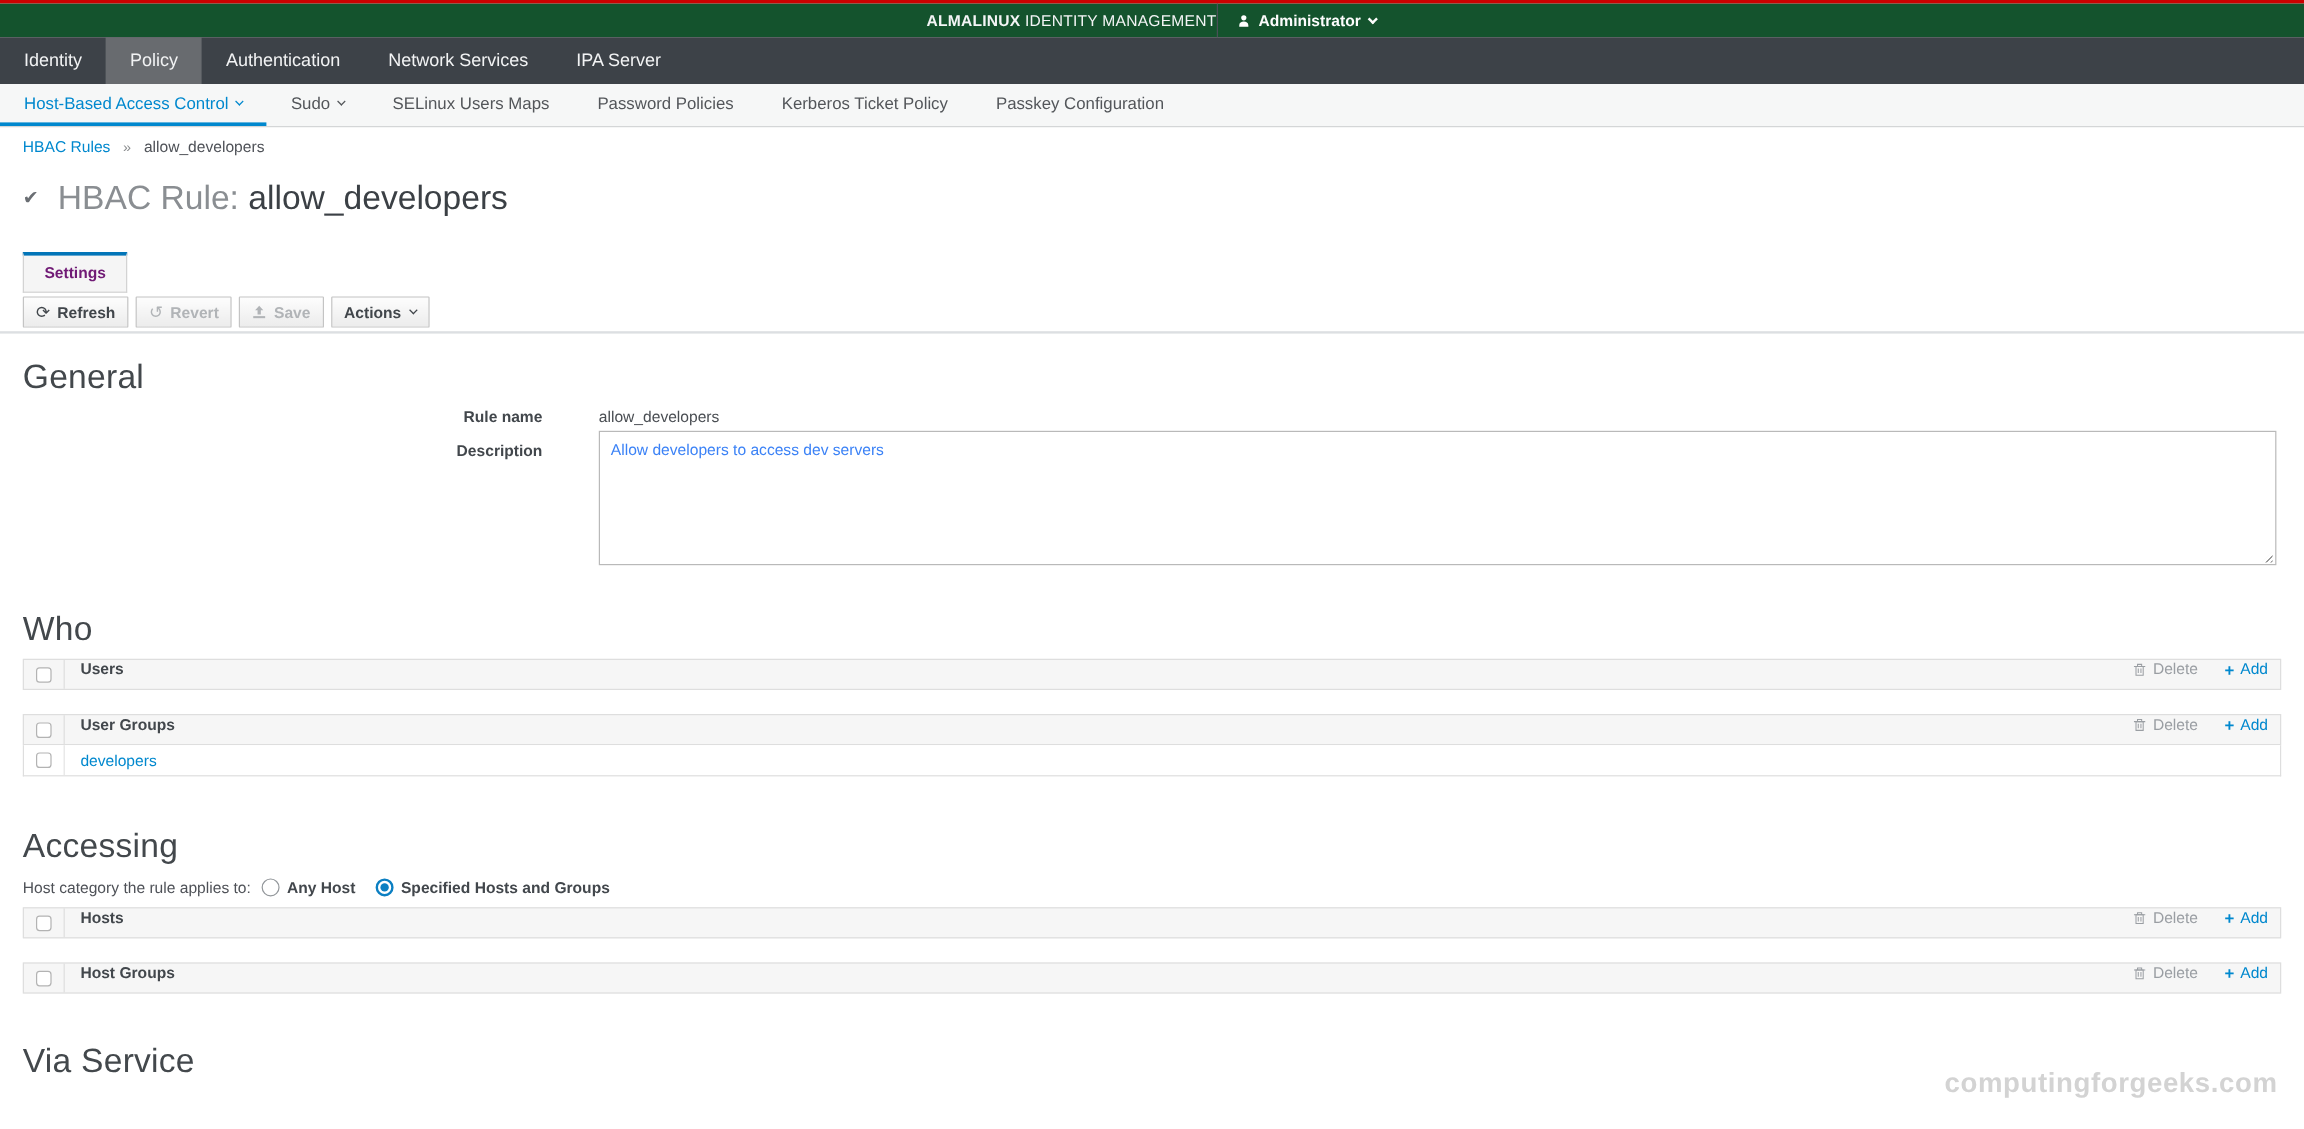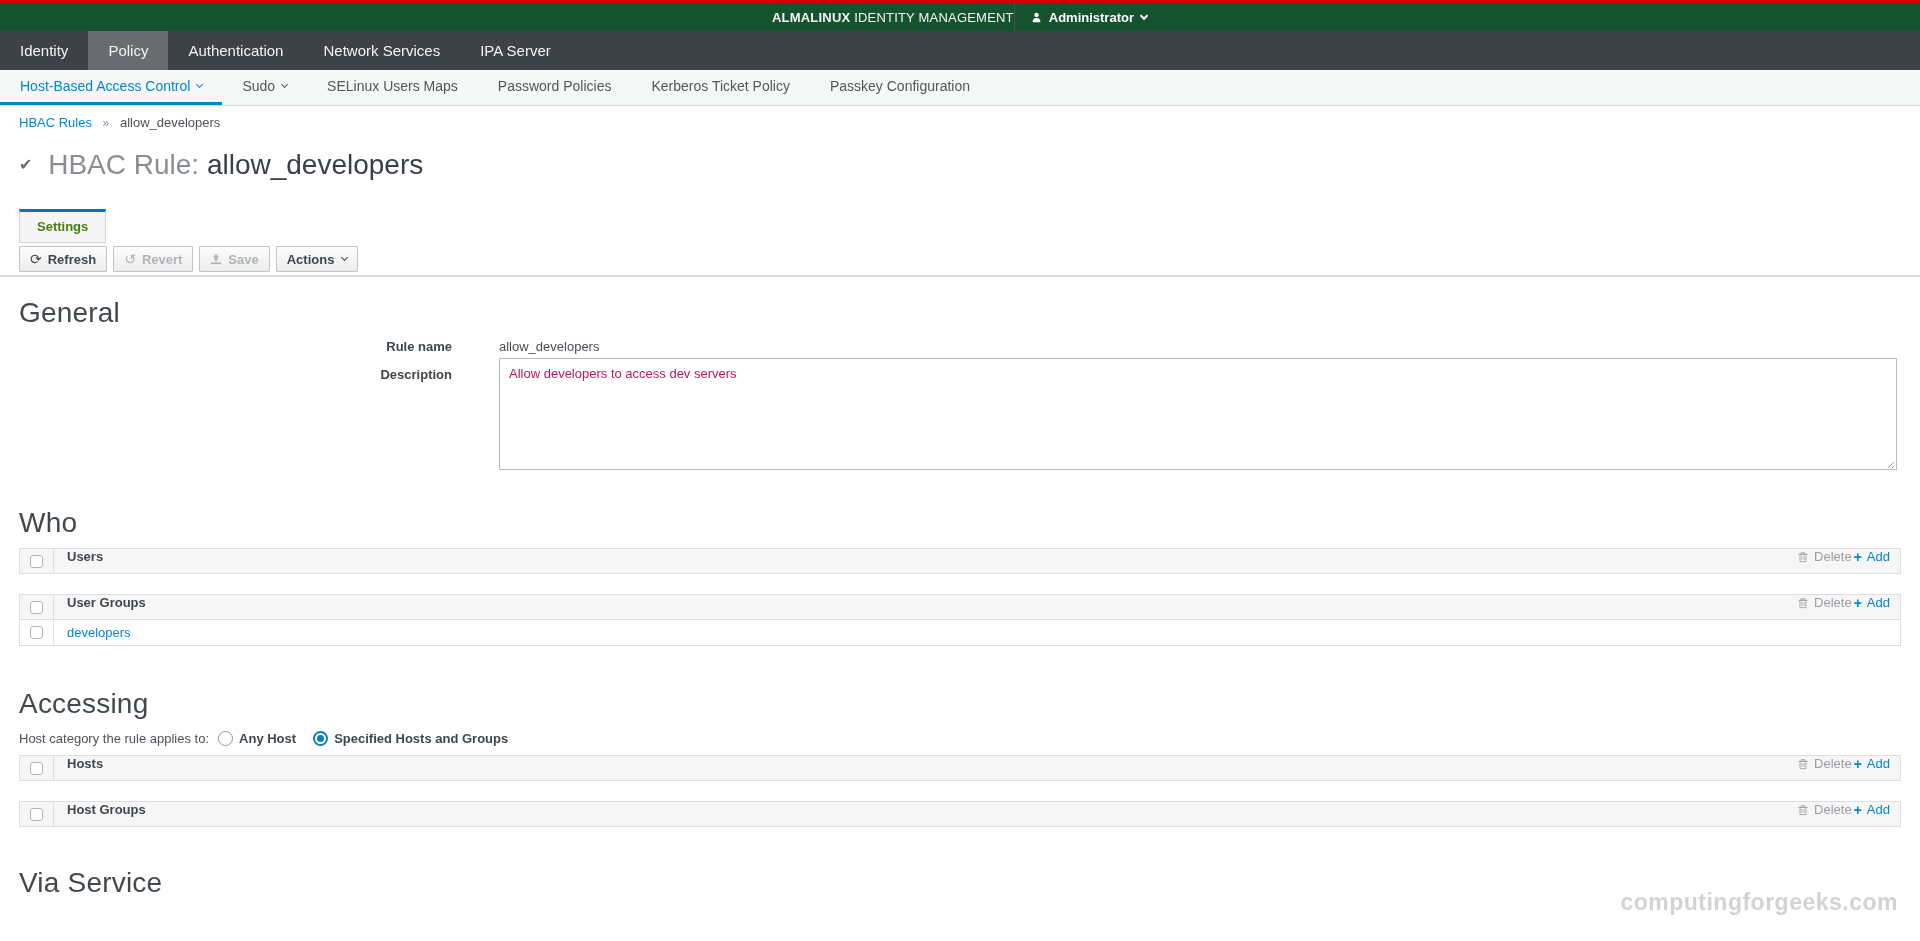--- a/index.html
+++ b/index.html
@@ -52,21 +52,21 @@
   .breadcrumb .cur { color:#4f5258; }
   .page-title { margin-top:17px; font-size:28px; font-weight:400; line-height:33px; }
   .page-title .check { font-size:16px; color:#6a6e73; vertical-align:4px; margin-right:8px; }
   .page-title .prefix { color:#8a8e92; }
   .page-title .name { color:#3b4045; }
   
   .tabs-row { margin-top:28px; }
   .tab {
     display:inline-block; padding:7px 17px 8px; background:#f5f5f5;
     border:1px solid #d3d3d3; border-top:3px solid #0275b8;
-    font-size:13px; font-weight:bold; color:#4d7c0f; cursor:pointer;
+    font-size:13px; font-weight:bold; color:#701a75; cursor:pointer;
   }
   
   .toolbar { margin-top:3px; display:flex; gap:6px; }
   .btn {
     display:inline-flex; align-items:center; gap:6px; height:26px; padding:0 10px;
     font-family:inherit; font-size:13px; font-weight:bold; color:#41464b;
     background:linear-gradient(#fdfdfd,#ececec); border:1px solid #c4c4c4;
     border-radius:1px; cursor:pointer;
   }
   .btn .ico { font-size:14px; font-weight:normal; line-height:1; }
@@ -84,21 +84,21 @@
   
   .form-row { display:flex; font-size:13px; }
   .form-row.r1 { margin-top:10px; }
   .form-row.r2 { margin-top:4px; }
   .form-row label { width:433px; text-align:right; font-weight:bold; color:#42474c; flex:none; }
   .form-row .field { margin-left:47px; flex:1; position:relative; }
   .form-row.r2 label { padding-top:9px; }
   .rule-value { color:#4a4e53; }
   textarea.desc {
     width:calc(100% - 4px); height:112px; border:1px solid #b9b9b9; background:#fff;
-    padding:7px 9px; font-family:inherit; font-size:13px; color:#be185d; resize:none;
+    padding:7px 9px; font-family:inherit; font-size:13px; color:#3b82f6; resize:none;
   }
   .resize-grip {
     position:absolute; right:7px; bottom:5px; width:9px; height:9px; pointer-events:none;
     background:repeating-linear-gradient(135deg, transparent 0 2px, #9a9a9a 2px 3px);
     clip-path:polygon(100% 0, 100% 100%, 0 100%);
   }
   
   .radio-row { margin-top:11px; display:flex; align-items:center; font-size:13px; }
   .radio-lead { color:#4f5258; margin-right:9px; }
   .radio-opt { display:flex; align-items:center; gap:6px; margin-right:17px; cursor:pointer; }
@@ -121,21 +121,21 @@
   .cb-cell {
     width:34px; align-self:stretch; display:flex; align-items:center; justify-content:center;
     border-right:1px solid #dedede; flex:none;
   }
   .assoc-row .cb-cell { border-right:1px solid #e4e4e4; }
   .checkbox {
     width:13px; height:13px; border:1px solid #b3b3b3; border-radius:3px; background:#fff;
     cursor:pointer;
   }
   .assoc-title { font-weight:bold; color:#42474c; margin-left:13px; }
-  .assoc-actions { margin-left:auto; display:flex; align-items:center; gap:2px; padding-right:10px; }
+  .assoc-actions { margin-left:auto; display:flex; align-items:center; gap:22px; padding-right:10px; }
   .action { display:flex; align-items:center; gap:5px; cursor:pointer; }
   .action.delete { color:#9a9ea3; }
   .action.add { color:#0088ce; }
   .action .plus { font-weight:bold; font-size:14px; line-height:1; }
   .assoc-row {
     display:flex; align-items:center; height:26px; background:#fff;
     border:1px solid #dedede; border-top:none; font-size:13px;
   }
   .assoc-row a { color:#0088ce; text-decoration:none; margin-left:13px; cursor:pointer; }
   

